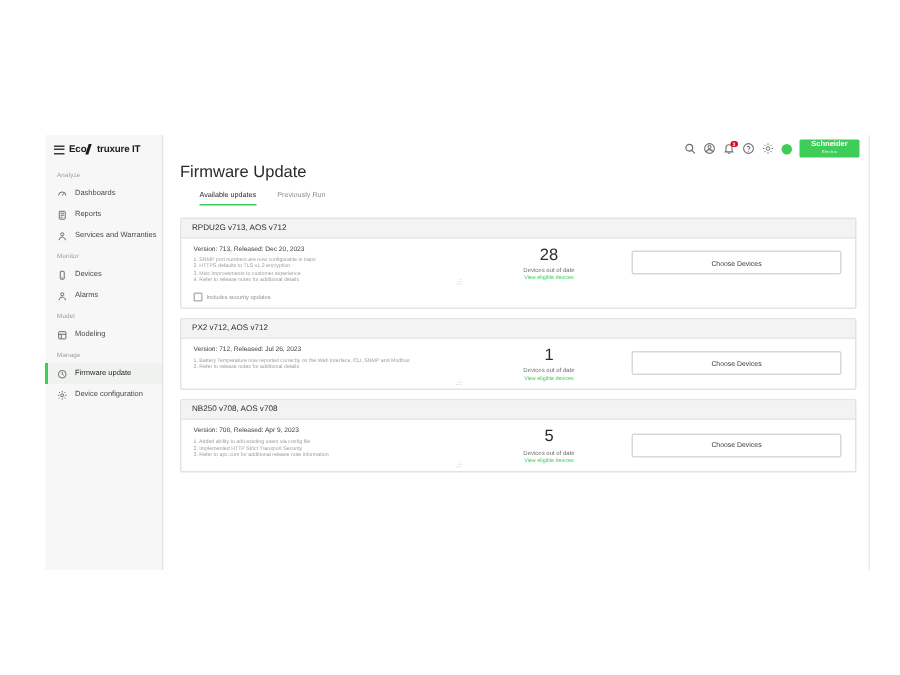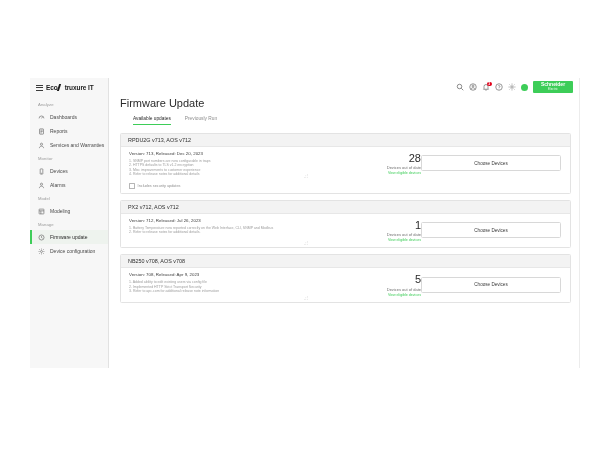--- a/index.html
+++ b/index.html
@@ -4,21 +4,21 @@
 <style>
   html, body {
     margin: 0; padding: 0;
     width: 600px; height: 450px;
     background: #ffffff;
     font-family: "Liberation Sans", sans-serif;
     overflow: hidden;
   }
   #app-window {
     position: absolute;
-    left: 30px; top: 78px;
+    left: 30px; top: 90px;
     width: 550px; height: 290px;
     background: #ffffff;
     display: flex;
     overflow: hidden;
   }
 
   
   #sidebar {
     width: 79px;
     height: 100%;
@@ -148,21 +148,21 @@
   }
   .sec-box {
     width: 3.6px; height: 3.6px; border: 0.7px solid #b6b6b6;
     border-radius: 0.5px; flex: 0 0 3.6px; background: #fff;
   }
   .sec-label { font-size: 3.8px; color: #8f8f8f; }
 
   .card-stat {
     flex: 0 0 110px;
     display: flex; flex-direction: column;
-    align-items: flex-end; justify-content: center;
+    align-items: center; justify-content: center;
     padding: 5px 0 5px 0;
   }
   .stat-num { font-size: 11px; color: #2b2b2b; line-height: 12px; }
   .stat-label { font-size: 4px; color: #6f6f6f; margin-top: 1.5px; }
   .stat-link { font-size: 3.6px; color: #3dcd58; margin-top: 1px; }
 
   .card-action {
     flex: 0 0 140px;
     display: flex; align-items: center; justify-content: center;
     padding: 0 9px 0 0;

